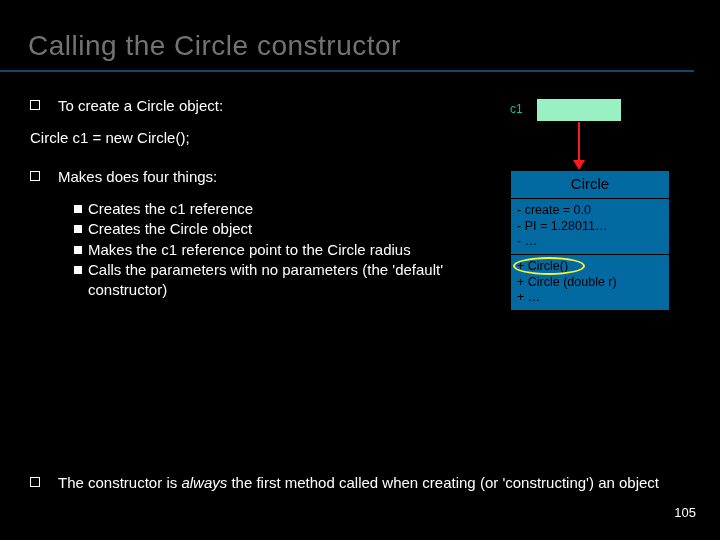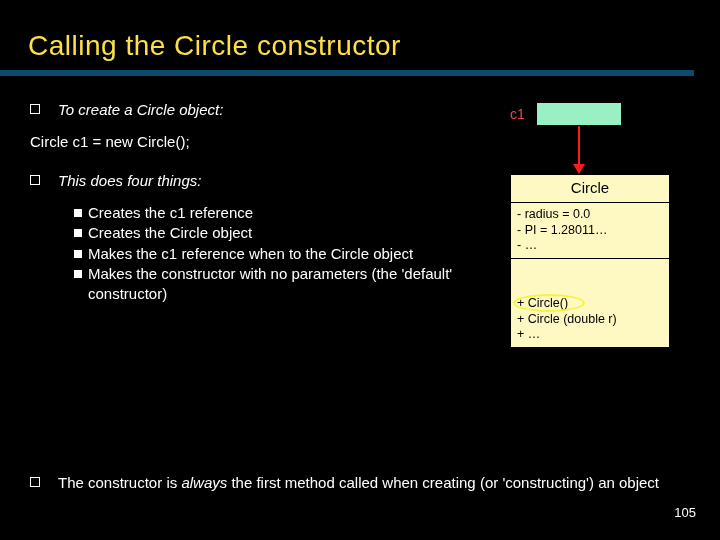--- a/index.html
+++ b/index.html
@@ -10,25 +10,25 @@
     font-family: Verdana, Geneva, sans-serif;
     position: relative;
     overflow: hidden;
   }
   .slide {
     position: relative;
     width: 100%;
     height: 100%;
   }
   .title {
-    color: #fde047;
+    color: #737373;
     font-size: 28px;
     font-weight: normal;
     padding: 30px 0 8px 28px;
-    border-bottom: 6px solid #0c4a6e;
+    border-bottom: 2px solid #0c4a6e;
     margin: 0 26px 0 0;
     letter-spacing: 0.5px;
   }
   .content {
     padding: 24px 30px 0 30px;
     display: flex;
     gap: 20px;
   }
   .left {
     flex: 1;
@@ -37,73 +37,72 @@
     line-height: 1.3;
   }
   .right {
     width: 180px;
     position: relative;
   }
   .lvl1 {
     display: flex;
     gap: 18px;
     margin-bottom: 12px;
-    font-style: italic;
   }
   .lvl1 .bullet {
     width:10px; height:10px; border:1.5px solid #fff; flex-shrink:0; margin-top:4px;
   }
   .lvl1 .txt { flex:1; }
   .lvl2 {
     display:flex; gap:6px; margin-left:44px; margin-bottom:1px;
   }
   .lvl2 .bullet {
     width:8px; height:8px; background:#fff; flex-shrink:0; margin-top:6px;
   }
   .lvl2 .txt { flex:1; }
   .codeblock { margin-bottom:20px; }
   .c1box {
     position:relative;
     height:42px;
     margin-top: 2px;
     margin-bottom: 30px;
   }
-  .c1label { position:absolute; left:0; top:4px; color:#ef4444; font-size:14px;text-align:center; }
+  .c1label { position:absolute; left:0; top:4px; color:#14b8a6; font-size:12px;text-align:center; }
   .c1rect {
     position:absolute; left:26px; top:0; width:86px; height:24px;
     background:#99f0c2; border:1px solid #000;
   }
   .arrow {
     position:absolute;
     left:68px; top:24px;
     width:2px; height:46px; background:#ff1a1a;
   }
   .arrow::after{
     content:""; position:absolute; left:-5px; bottom:-2px;
     border-left:6px solid transparent;
     border-right:6px solid transparent;
     border-top:10px solid #ff1a1a;
   }
   .uml {
-    background:#fef9c3;
+    background:#0369a1;
     border:1px solid #000;
     width:160px;
     font-size:12.5px;
     color:#000;
   }
   .uml .hdr {
     text-align:center; font-size:15px; padding:4px 2px 6px 2px;
     border-bottom:1px solid #000;
   }
   .uml .sec {
     border-bottom:1px solid #000;
     padding:4px 6px 4px 6px;
     line-height:1.25;
   }
-  .uml .sec:last-child { border-bottom:none; position:relative;margin-top:33px; }
+  .uml .sec:last-child { border-bottom:none; position:relative; }
   .highlight {
     position:absolute;
     border:2px solid #f5f53a;
     border-radius:50%;
     width:72px; height:18px;
     left:2px; top:2px;
     pointer-events:none;
   }
   .footer {
     position:absolute;
@@ -133,52 +132,52 @@
 
       <div class="lvl1">
         <span class="bullet"></span>
         <span class="txt">To create a Circle object:</span>
       </div>
 
       <div class="codeblock">Circle c1 = new Circle();</div>
 
       <div class="lvl1">
         <span class="bullet"></span>
-        <span class="txt">This does four things:</span>
+        <span class="txt">Makes does four things:</span>
       </div>
       <div class="lvl2">
         <span class="bullet"></span>
         <span class="txt">Creates the c1 reference</span>
       </div>
       <div class="lvl2">
         <span class="bullet"></span>
         <span class="txt">Creates the Circle object</span>
       </div>
       <div class="lvl2">
         <span class="bullet"></span>
-        <span class="txt">Makes the c1 reference when to the Circle object</span>
+        <span class="txt">Makes the c1 reference point to the Circle radius</span>
       </div>
       <div class="lvl2">
         <span class="bullet"></span>
-        <span class="txt">Makes the constructor with no parameters (the 'default' constructor)</span>
+        <span class="txt">Calls the parameters with no parameters (the 'default' constructor)</span>
       </div>
 
     </div>
 
     <div class="right">
       <div class="c1box">
         <span class="c1label">c1</span>
         <div class="c1rect"></div>
         <div class="arrow"></div>
       </div>
 
       <div class="uml">
         <div class="hdr">Circle</div>
         <div class="sec">
-          <div>- radius = 0.0</div>
+          <div>- create = 0.0</div>
           <div>- PI = 1.28011…</div>
           <div>- …</div>
         </div>
         <div class="sec">
           <div class="highlight"></div>
           <div>+ Circle()</div>
           <div>+ Circle (double r)</div>
           <div>+ …</div>
         </div>
       </div>

